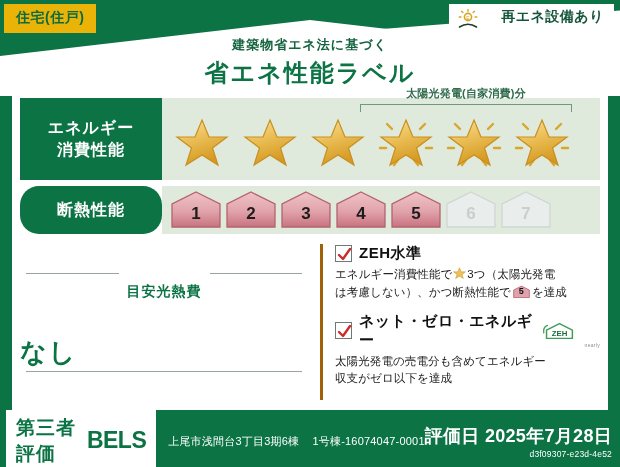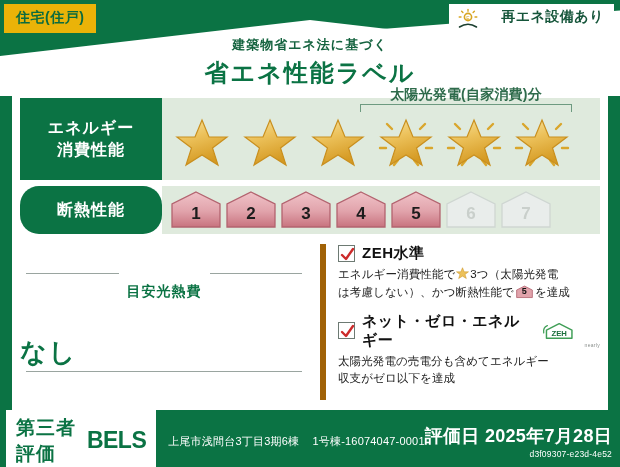--- a/index.html
+++ b/index.html
@@ -90,21 +90,21 @@
     flex: 1; background: #dfeadd;
     position: relative;
   }
 
   
   .energy-row .row-label { height: 82px; }
   .energy-row .row-body { height: 82px; }
   .bracket-label {
     position: absolute; left: 198px; top: -12px; width: 212px;
     text-align: center;
-    font-size: 14px; color: #2e6b4b; font-weight: bold; letter-spacing: .2px;
+    font-size: 11px; color: #2e6b4b; font-weight: bold; letter-spacing: .2px;
     white-space: nowrap;
   }
   .bracket-line {
     position: absolute; left: 198px; top: 6px; width: 212px; height: 8px;
     border-top: 1px solid #6d9a80;
     border-left: 1px solid #6d9a80;
     border-right: 1px solid #6d9a80;
   }
 
   .stars {
@@ -158,21 +158,21 @@
     color: #0b7344;
     font-size: 26px; font-weight: bold; letter-spacing: 2px;
     margin-top: 34px;
   }
   .cost-foot-rule {
     position: absolute; left: 6px; right: 18px; bottom: 28px;
     height: 1px; background: #9aa5a0;
   }
 
   .zeh-col {
-    flex: 1; border-left: 6px solid #a16207; padding-left: 12px;
+    flex: 1; border-left: 3px solid #a16207; padding-left: 12px;
   }
   .zeh-block { margin-bottom: 10px; }
   .zeh-title {
     display: flex; align-items: center; gap: 7px;
   }
   .chk {
     width: 17px; height: 17px; min-width: 17px;
     border: 1px solid #6d7a73; background: #fff;
     position: relative;
   }

